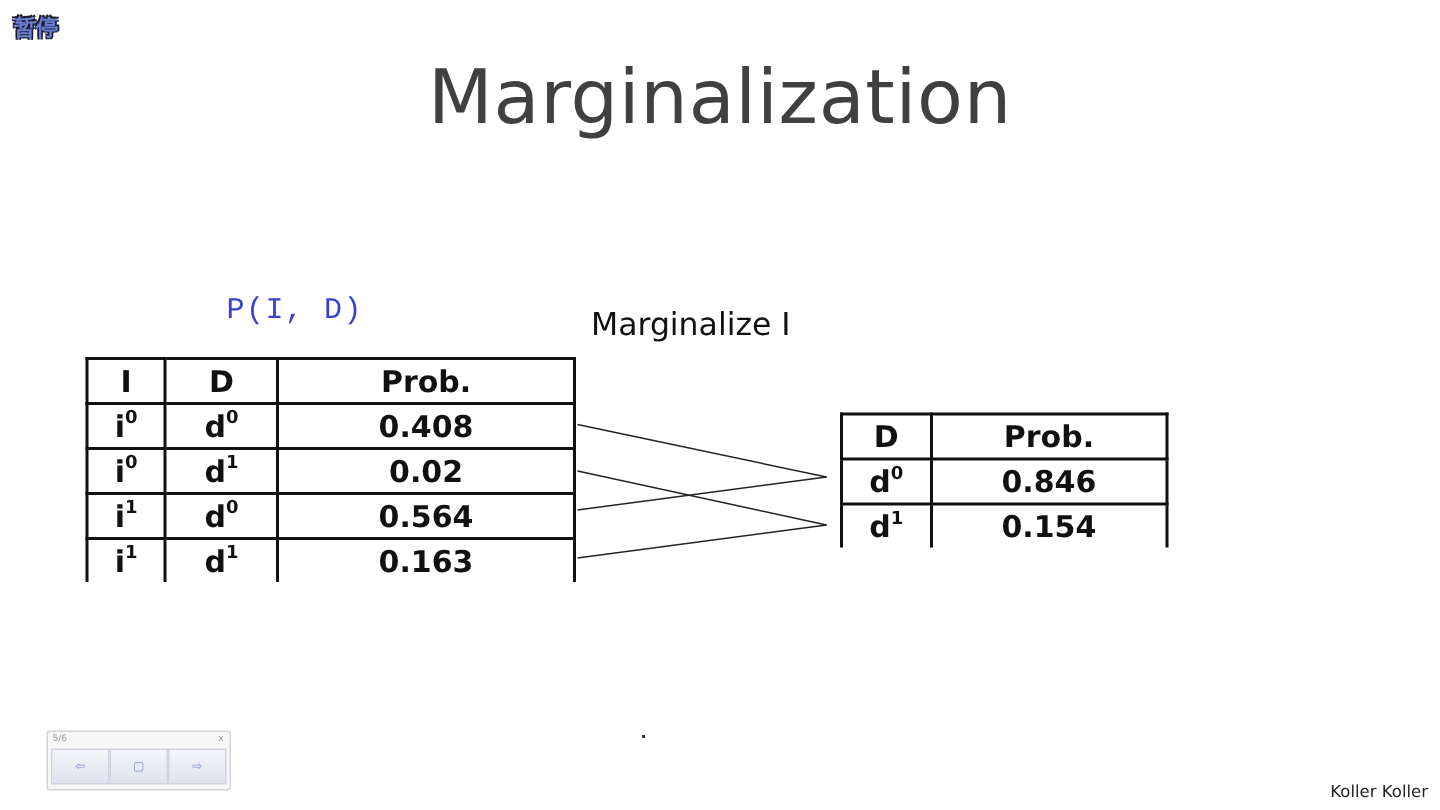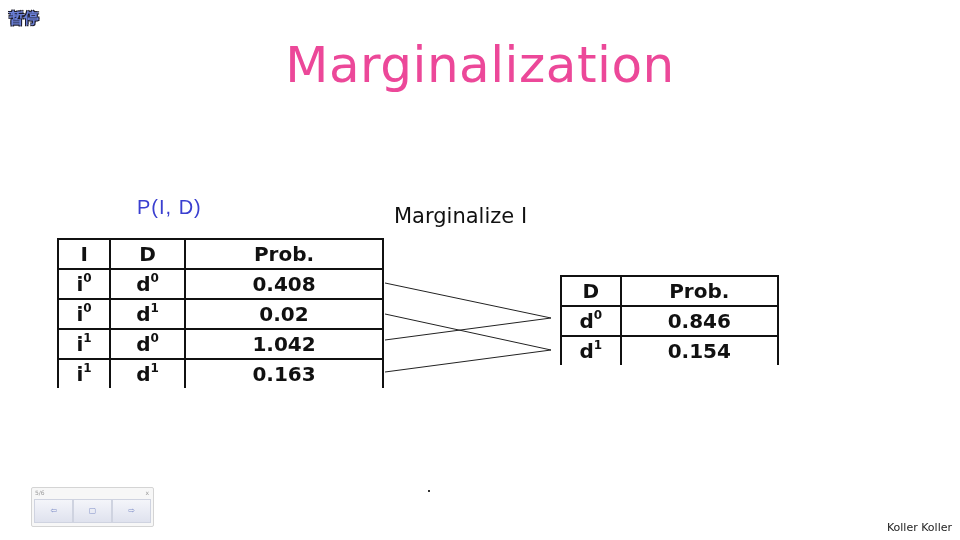--- a/index.html
+++ b/index.html
@@ -1,22 +1,22 @@
 <!DOCTYPE html>
 <html><head>
 <meta charset="utf-8">
 <style>
   html, body { margin:0; padding:0; }
   body { width:960px; height:540px; background:#ffffff; position:relative; overflow:hidden;
          font-family:"DejaVu Sans", sans-serif; color:#111; }
   .pause-badge { position:absolute; left:9px; top:9px; font-size:15px; font-weight:bold; color:#6a7fd6;
                  text-shadow: -1px -1px 0 #1a1a2a, 1px -1px 0 #1a1a2a, -1px 1px 0 #1a1a2a, 1px 1px 0 #1a1a2a; letter-spacing:0px; }
-  .title { position:absolute; left:0; width:960px; top:36px; text-align:center; font-size:50px; color:#ec4899; letter-spacing:0.5px; }
+  .title { position:absolute; left:0; width:960px; top:36px; text-align:center; font-size:50px; color:#404040; letter-spacing:0.5px; }
   .subtitle { position:absolute; left:394px; top:172px; font-size:21px;margin-top:32px; }
-  .handwritten { position:absolute; left:137px; top:196px; font-size:20px; color:#3a3fd0; font-family:Liberation Sans, sans-serif; letter-spacing:1px; }
+  .handwritten { position:absolute; left:151px; top:196px; font-size:20px; color:#3a3fd0; font-family:Liberation Mono, monospace; letter-spacing:1px; }
   table.t { position:absolute; border-collapse:collapse; }
   table.t td, table.t th { border:2px solid #111; text-align:center; font-size:20px; font-weight:bold; padding:0; }
   table.t th { font-weight:bold; }
   table.t tr:last-child td { border-bottom:none; }
   #joint { left:57px; top:238px; width:327px; }
   #joint td, #joint th { height:28px; }
   #joint tr:first-child th { border-left:2px solid #111; }
   #marg { left:560px; top:275px; width:219px; }
   #marg td, #marg th { height:28px; }
   sup { font-size:12px; vertical-align:top; position:relative; top:-1px; }
@@ -50,21 +50,21 @@
     <td>0.408</td>
   </tr>
   <tr>
     <td><span>i</span><sup>0</sup></td>
     <td><span>d</span><sup>1</sup></td>
     <td>0.02</td>
   </tr>
   <tr>
     <td><span>i</span><sup>1</sup></td>
     <td><span>d</span><sup>0</sup></td>
-    <td>1.042</td>
+    <td>0.564</td>
   </tr>
   <tr>
     <td><span>i</span><sup>1</sup></td>
     <td><span>d</span><sup>1</sup></td>
     <td>0.163</td>
   </tr>
 </tbody>
   </table>
 
 <svg class="lines">

